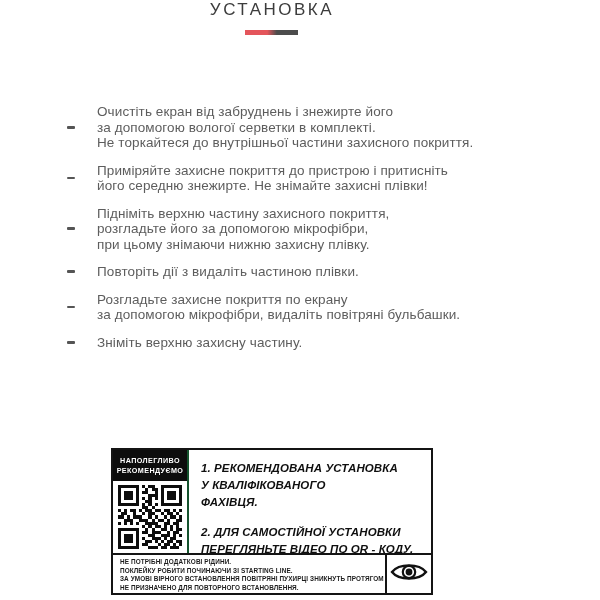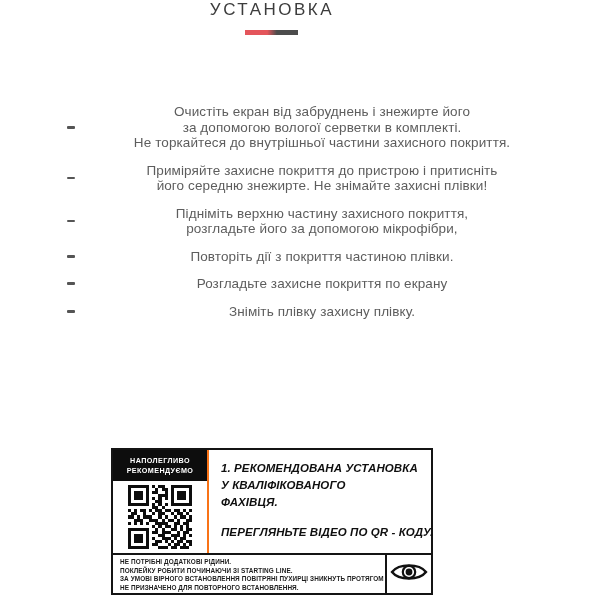--- a/index.html
+++ b/index.html
@@ -12,21 +12,21 @@
     position:absolute;top:0;left:0;width:544px;
     text-align:center;font-size:17px;font-weight:500;letter-spacing:2.5px;
     color:#3c3c3c;
   }
   .title-divider{
     position:absolute;top:30px;left:245px;width:53px;height:4.5px;
     background:linear-gradient(90deg,#e4555b 0%,#e4555b 42%,#4c4c4c 60%,#4c4c4c 100%);
   }
   
   .instructions{
-    position:absolute;top:104px;left:67px;width:480px;text-align:center;
+    position:absolute;top:104px;left:67px;width:480px;
   }
   .item{
     display:flex;align-items:center;margin-bottom:12px;
   }
   .dash{
     flex:none;width:8px;height:2.6px;background:#555555;border-radius:1px;
     margin-right:22px;
   }
   .lines{flex:1;}
   .line{
@@ -36,21 +36,21 @@
   
   .info-box{
     position:absolute;top:448px;left:111px;width:322px;height:147px;
     border:2px solid #141414;box-sizing:border-box;background:#ffffff;
     color:#111111;
   }
   .box-top{
     display:flex;height:103px;
   }
   .qr-cell{
-    flex:none;width:96px;border-right:2px solid #f97316;box-sizing:border-box;
+    flex:none;width:76px;border-right:2px solid #14532d;box-sizing:border-box;
     display:flex;flex-direction:column;align-items:center;
   }
   .badge{
     width:100%;height:31px;background:#0d0d0d;color:#ffffff;
     display:flex;flex-direction:column;justify-content:center;align-items:center;
     box-sizing:border-box;
   }
   .badge div{
     font-size:7.2px;font-weight:bold;letter-spacing:0.4px;line-height:9.5px;
     text-align:center;white-space:nowrap;
@@ -105,41 +105,43 @@
       <div class="line">Приміряйте захисне покриття до пристрою і притисніть</div>
       <div class="line">його середню знежирте. Не знімайте захисні плівки!</div>
     </div>
   </div>
 
   <div class="item">
     <span class="dash"></span>
     <div class="lines">
       <div class="line">Підніміть верхню частину захисного покриття,</div>
       <div class="line">розгладьте його за допомогою мікрофібри,</div>
-    </div>
-  </div>
-
-  <div class="item">
-    <span class="dash"></span>
-    <div class="lines">
-      <div class="line">Повторіть дії з покриття частиною плівки.</div>
+      <div class="line">при цьому знімаючи нижню захисну плівку.</div>
+    </div>
+  </div>
+
+  <div class="item">
+    <span class="dash"></span>
+    <div class="lines">
+      <div class="line">Повторіть дії з видаліть частиною плівки.</div>
     </div>
   </div>
 
   <div class="item">
     <span class="dash"></span>
     <div class="lines">
       <div class="line">Розгладьте захисне покриття по екрану</div>
-    </div>
-  </div>
-
-  <div class="item">
-    <span class="dash"></span>
-    <div class="lines">
-      <div class="line">Зніміть плівку захисну плівку.</div>
+      <div class="line">за допомогою мікрофібри, видаліть повітряні бульбашки.</div>
+    </div>
+  </div>
+
+  <div class="item">
+    <span class="dash"></span>
+    <div class="lines">
+      <div class="line">Зніміть верхню захисну частину.</div>
     </div>
   </div>
 
 </div>
 
 <div class="info-box">
   <div class="box-top">
     <div class="qr-cell">
       <div class="badge">
         <div>НАПОЛЕГЛИВО</div>
@@ -390,20 +392,21 @@
           </svg>
       </div>
     </div>
     <div class="rec-cell">
       <div class="rec-block">
         <div class="rec-line">1. РЕКОМЕНДОВАНА УСТАНОВКА</div>
         <div class="rec-line">У КВАЛІФІКОВАНОГО</div>
         <div class="rec-line">ФАХІВЦЯ.</div>
       </div>
       <div class="rec-block">
+        <div class="rec-line">2. ДЛЯ САМОСТІЙНОЇ УСТАНОВКИ</div>
         <div class="rec-line">ПЕРЕГЛЯНЬТЕ ВІДЕО ПО QR - КОДУ.</div>
       </div>
     </div>
   </div>
   <div class="box-bottom">
     <div class="notes-cell">
       <div class="note-line">НЕ ПОТРІБНІ ДОДАТКОВІ РІДИНИ.</div>
       <div class="note-line">ПОКЛЕЙКУ РОБИТИ ПОЧИНАЮЧИ ЗІ STARTING LINE.</div>
       <div class="note-line">ЗА УМОВІ ВІРНОГО ВСТАНОВЛЕННЯ  ПОВІТРЯНІ ПУХИРЦІ ЗНИКНУТЬ  ПРОТЯГОМ ДОБИ.</div>
       <div class="note-line">НЕ ПРИЗНАЧЕНО ДЛЯ ПОВТОРНОГО ВСТАНОВЛЕННЯ.</div>

